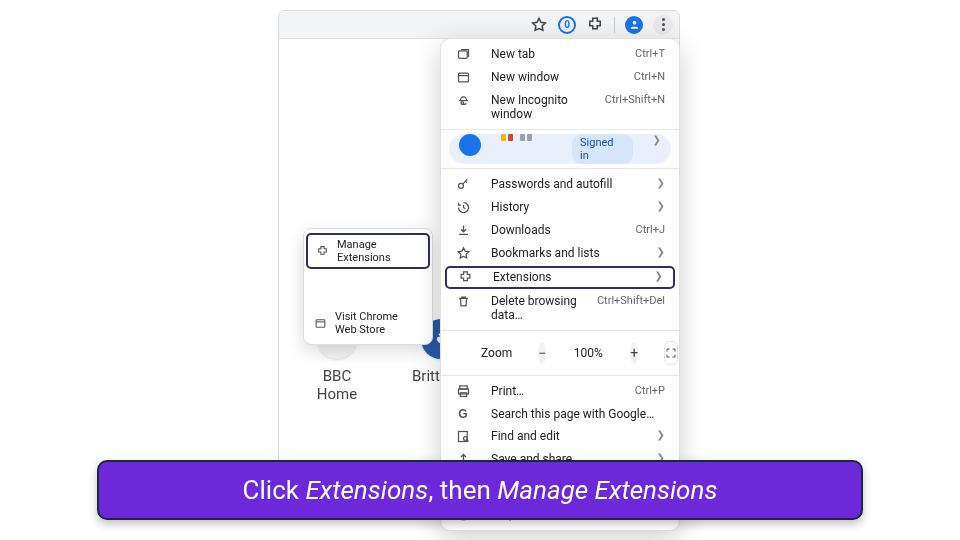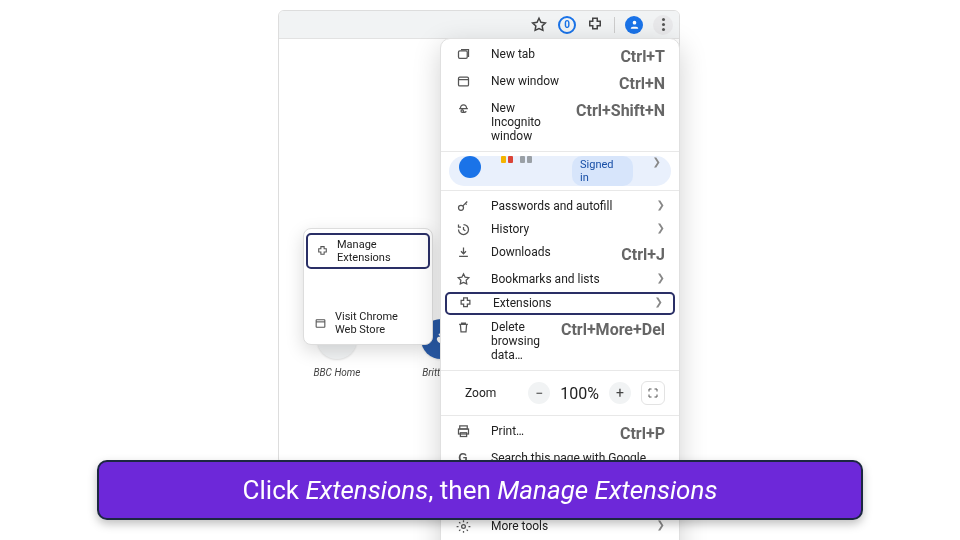--- a/index.html
+++ b/index.html
@@ -59,21 +59,21 @@
     display:flex; gap:48px; padding-left:30px;
   }
   .shortcut {
     width:56px; text-align:center; display:flex;flex-direction:column;align-items:center;gap:8px;
   }
   .shortcut .bubble{
     width:40px;height:40px;border-radius:50%;background:#f1f3f4;
     display:flex;align-items:center;justify-content:center;
     box-shadow:0 1px 2px rgba(0,0,0,.12);
   }
-  .shortcut .lbl{font-size:10px;color:#444;font-style:italic;}
+  .shortcut .lbl{font-size:15px;color:#444;}
   
   .submenu {
     position:absolute;
     left:303px; top:228px;
     width:130px;
     background:#fff;
     border:1px solid #ddd;
     border-radius:8px;
     box-shadow:0 6px 18px rgba(0,0,0,.15);
     padding:3px 0;
@@ -108,39 +108,39 @@
     position:relative;
     cursor:pointer;
     min-height:20px;
   }
   .row.hl{
     border:2px solid #2a2f66;border-radius:5px;margin:1px 4px;padding:2px 10px;
   }
   .row .ic{width:16px;display:flex;align-items:center;justify-content:center;color:#555;flex-shrink:0;}
   .row .ic svg{width:15px;height:15px;}
   .row .lbl{flex:1;font-size:12px;color:#222;}
-  .row .hint{font-size:16px;color:#666;font-weight:bold;}
+  .row .hint{font-size:11px;color:#666;}
   .row .chev{color:#888;font-size:10px;}
   .signed{
     background:#e9f0fc;border-radius:18px;margin:4px 8px;padding:0 10px;
   }
   .signed .ava{width:22px;height:22px;border-radius:50%;background:#1a73e8;flex-shrink:0;}
   .signed .bars{display:flex;gap:2px;}
   .signed .bars span{display:block;width:5px;height:7px;border-radius:1px;}
   .pill{background:#d7e5fb;color:#174ea6;padding:2px 8px;border-radius:10px;font-size:11px;}
   .zoomrow{
-    display:flex;align-items:center;gap:10px;padding:6px 14px;
+    display:flex;align-items:center;gap:26px;padding:6px 14px;
   }
   .zoomrow .lbl{flex:1;}
   .zbtn{
     width:22px;height:22px;border-radius:50%;background:#f1f3f4;
     display:flex;align-items:center;justify-content:center;color:#444;font-size:14px;
     cursor:pointer;
   }
-  .zval{font-size:16px;color:#222;min-width:32px;text-align:center;}
+  .zval{font-size:12px;color:#222;min-width:32px;text-align:center;}
   .fs{
     width:24px;height:24px;border:1px solid #e3e3e3;border-radius:6px;
     display:flex;align-items:center;justify-content:center;cursor:pointer;
   }
   .caption{
     position:absolute;
     left:97px; top:460px;
     width:766px;
     background:#6d28d9;
     color:#fff;
@@ -314,21 +314,21 @@
     <span class="lbl">Extensions</span>
     <span class="chev">❯</span>
   </div>
   <div class="row">
     <span class="ic">
         <svg viewBox="0 0 24 24" fill="none" stroke="#555" stroke-width="2">
           <path d="M5 7h14M9 7V5h6v2m-8 0l1 12h8l1-12"></path>
         </svg>
       </span>
     <span class="lbl">Delete browsing data…</span>
-    <span class="hint">Ctrl+More+Del</span>
+    <span class="hint">Ctrl+Shift+Del</span>
   </div>
 
   <div class="sep"></div>
   <div class="zoomrow">
     <span class="ic"><svg viewBox="0 0 24 24" fill="none" stroke="#555" stroke-width="2">
           <circle cx="10" cy="10" r="6"></circle>
           <path d="M20 20l-5-5M7 10h6M10 7v6"></path>
         </svg></span>
     <span class="lbl">Zoom</span>
     <span class="zbtn">−</span>

